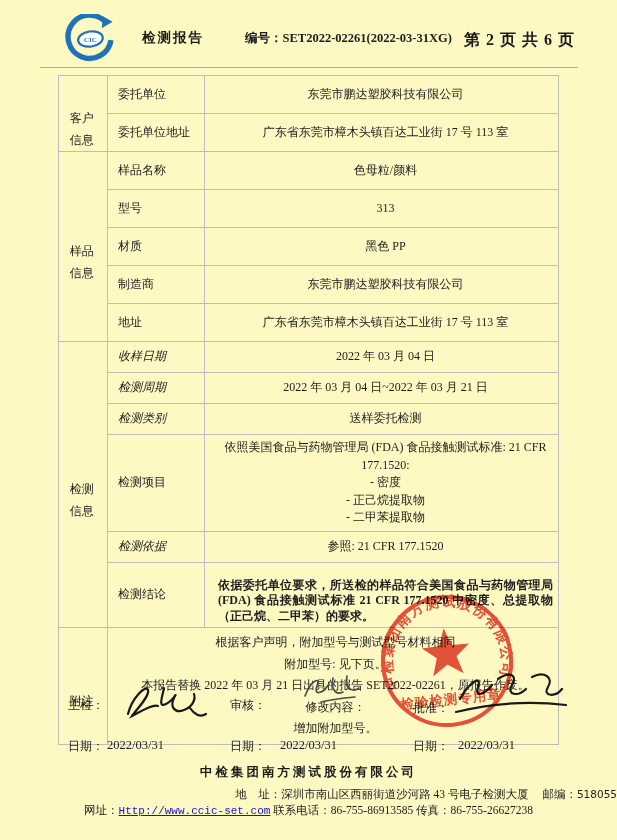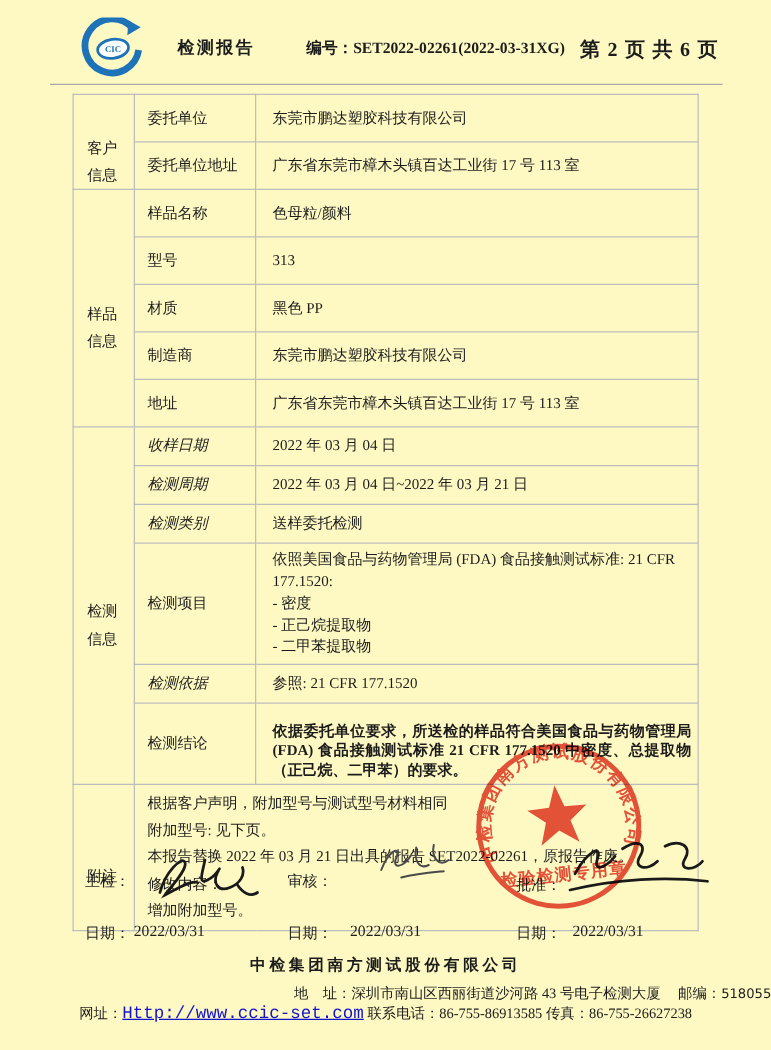--- a/index.html
+++ b/index.html
@@ -10,41 +10,41 @@
   .doc-title{position:absolute;left:142px;top:29px;font-size:13.5px;font-weight:bold;letter-spacing:2px;}
   .report-no{position:absolute;left:233px;top:30px;font-size:12.5px;font-weight:bold;padding-left:12px;}
   .page-info{position:absolute;left:464px;top:30px;font-size:16px;font-weight:bold;letter-spacing:1px;}
   .header-rule{position:absolute;left:40px;top:67px;width:538px;height:1px;background:#a9a9a9;}
   
   .report-table{position:absolute;left:58px;top:75px;width:500px;border-collapse:collapse;table-layout:fixed;}
   .report-table td{border:1px solid #bdbdbd;font-size:12px;vertical-align:middle;padding:2px 6px;line-height:1.45;}
   td.group{text-align:center;padding:0;}
   .vstack{display:inline-block;width:2.2em;word-break:break-all;line-height:22px;text-align:left;margin-top:31px;}
   td.field{padding-left:10px;}
-  td.value{padding-left:13px;padding-right:5px;}
+  td.value{padding-left:13px;padding-right:5px;text-align:center;}
   .h33{height:33px;} .h26{height:26px;font-style:italic;}
   td.multiline{white-space:pre-line;vertical-align:middle;}
   td.items{line-height:17.5px;vertical-align:middle;padding-top:4px;padding-bottom:4px;}
   td.conclusion{line-height:15.5px;text-align:justify;padding-top:15px;padding-bottom:3px;font-weight:bold;}
   td.notes{line-height:21.5px;vertical-align:middle;padding-top:4px;padding-bottom:4px;}
   
   .sig-label{position:absolute;font-size:12px;}
   .sig-svg{position:absolute;}
   .date-label{position:absolute;font-size:12px;}
   .date-value{position:absolute;font-size:12.5px;width:100px;}
   
   .stamp{position:absolute;left:376px;top:590px;width:142px;height:142px;opacity:.9;mix-blend-mode:multiply;}
   
   .footer-company{position:absolute;left:0;top:764px;width:617px;text-align:center;
                   font-size:12.5px;font-weight:bold;letter-spacing:3px;}
   .footer-line1{position:absolute;left:0;top:787px;width:617px;text-align:right;font-size:11.5px;}
   .footer-line2{position:absolute;left:0;top:803px;width:617px;text-align:center;font-size:11.5px;}
   .zip-num{font-family:"DejaVu Sans","Liberation Sans",sans-serif;font-size:10.5px;}
   a.weblink{color:#1414cc;text-decoration:underline;
-            font-family:"Liberation Mono","DejaVu Sans Mono",monospace;font-size:14px;text-align:center;}
+            font-family:"Liberation Mono","DejaVu Sans Mono",monospace;font-size:11px;text-align:center;}
   .gap{display:inline-block;width:14px;}
 </style>
 </head>
 <body>
 
 <div class="page">
 
   <svg class="logo" viewBox="0 0 100 92">
     <g fill="none" stroke="#1e73b8">
       <path d="M78,16 A40,40 0 1 0 87,48" stroke-width="10"></path>

